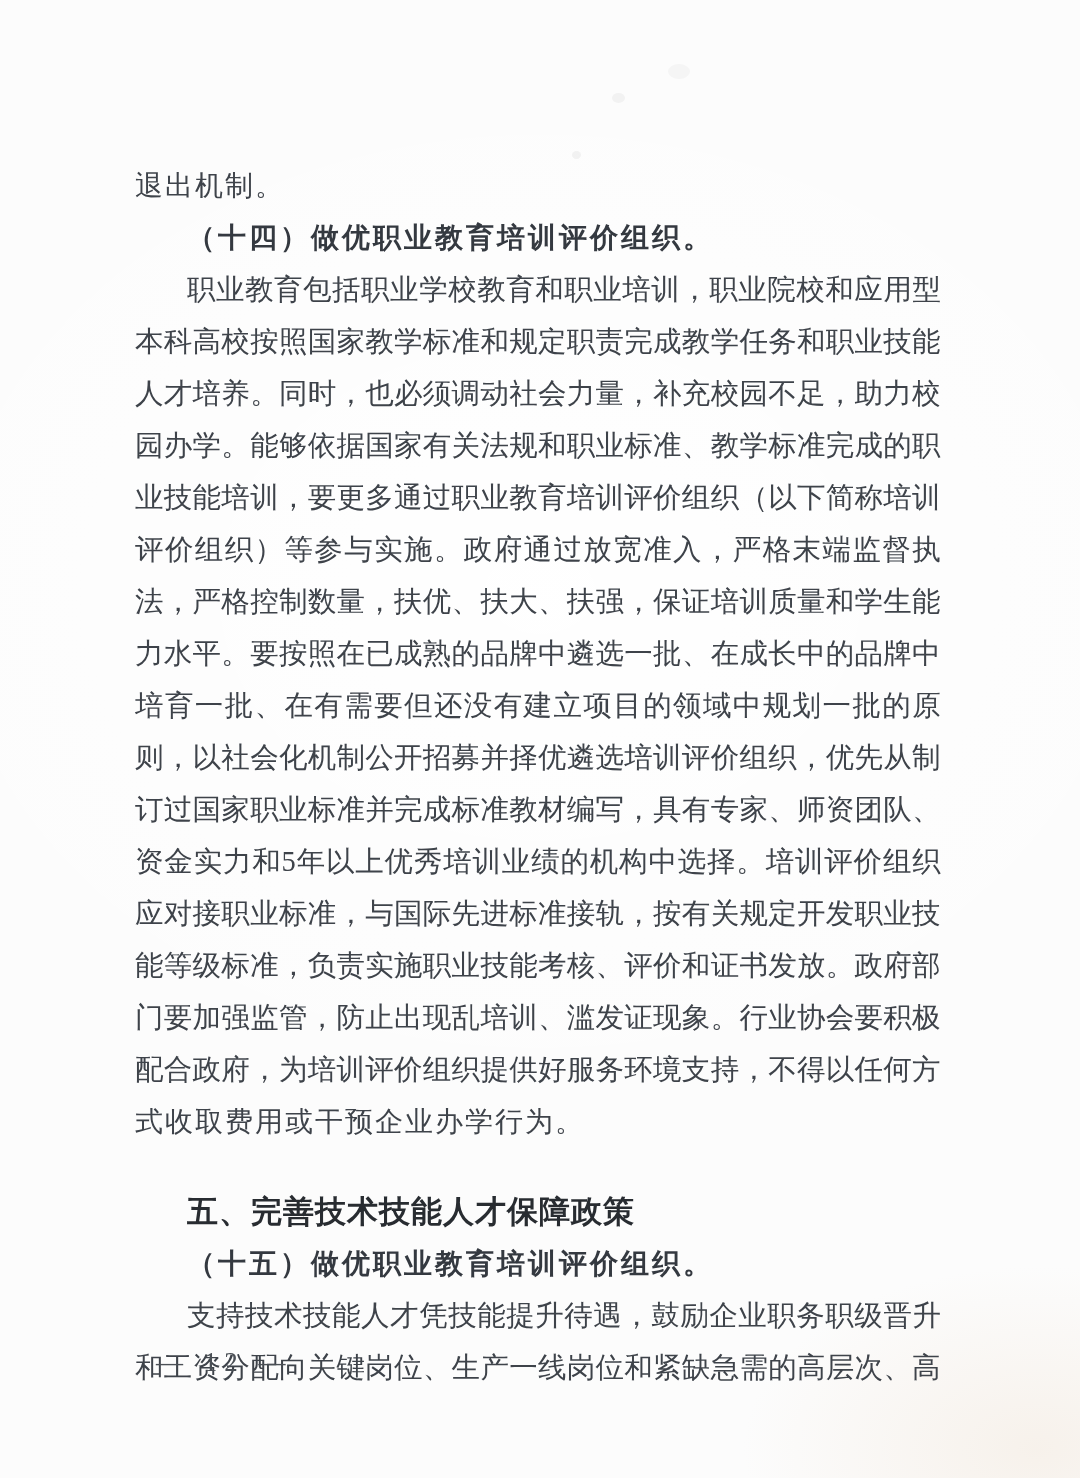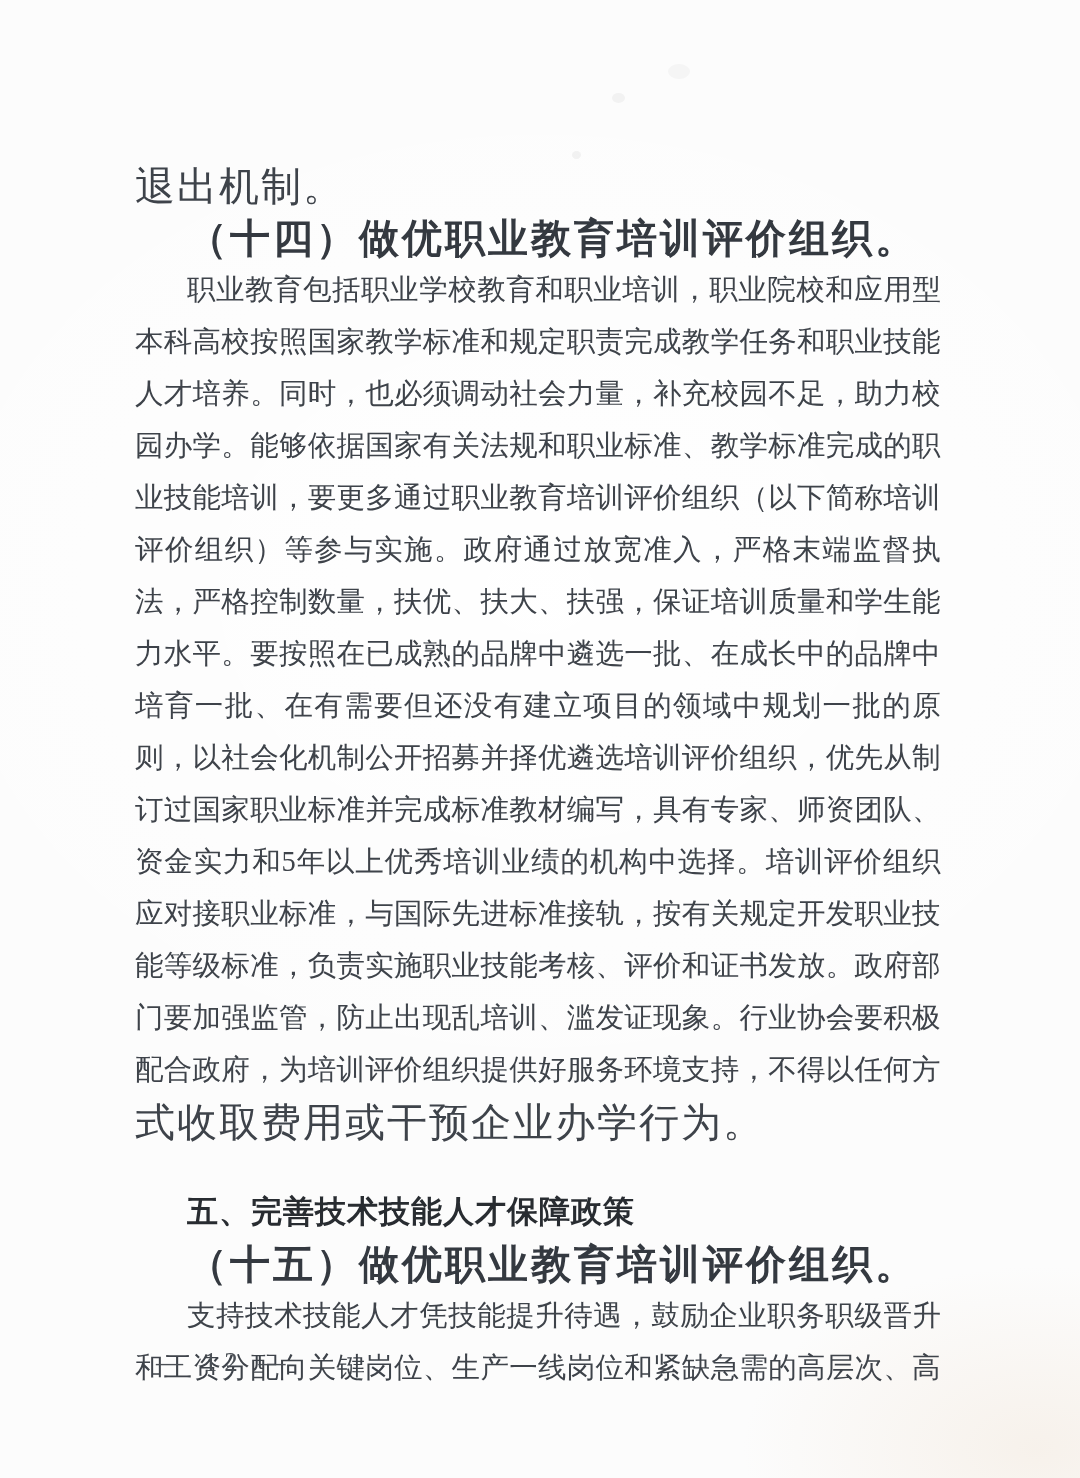--- a/index.html
+++ b/index.html
@@ -27,21 +27,21 @@
   .text-block {
     position: absolute;
     left: 135px;
     top: 160px;
     width: 806px;
   }
   .line {
     height: 52px;
     display: flex;
     align-items: center;
-    font-size: 40px;
+    font-size: 28px;
     letter-spacing: 2px;
     color: #3e434a;
     white-space: pre;
   }
   .line.justify {
     justify-content: space-between;
     letter-spacing: 0;
     font-size: 28.5px;
     white-space: normal;
   }

